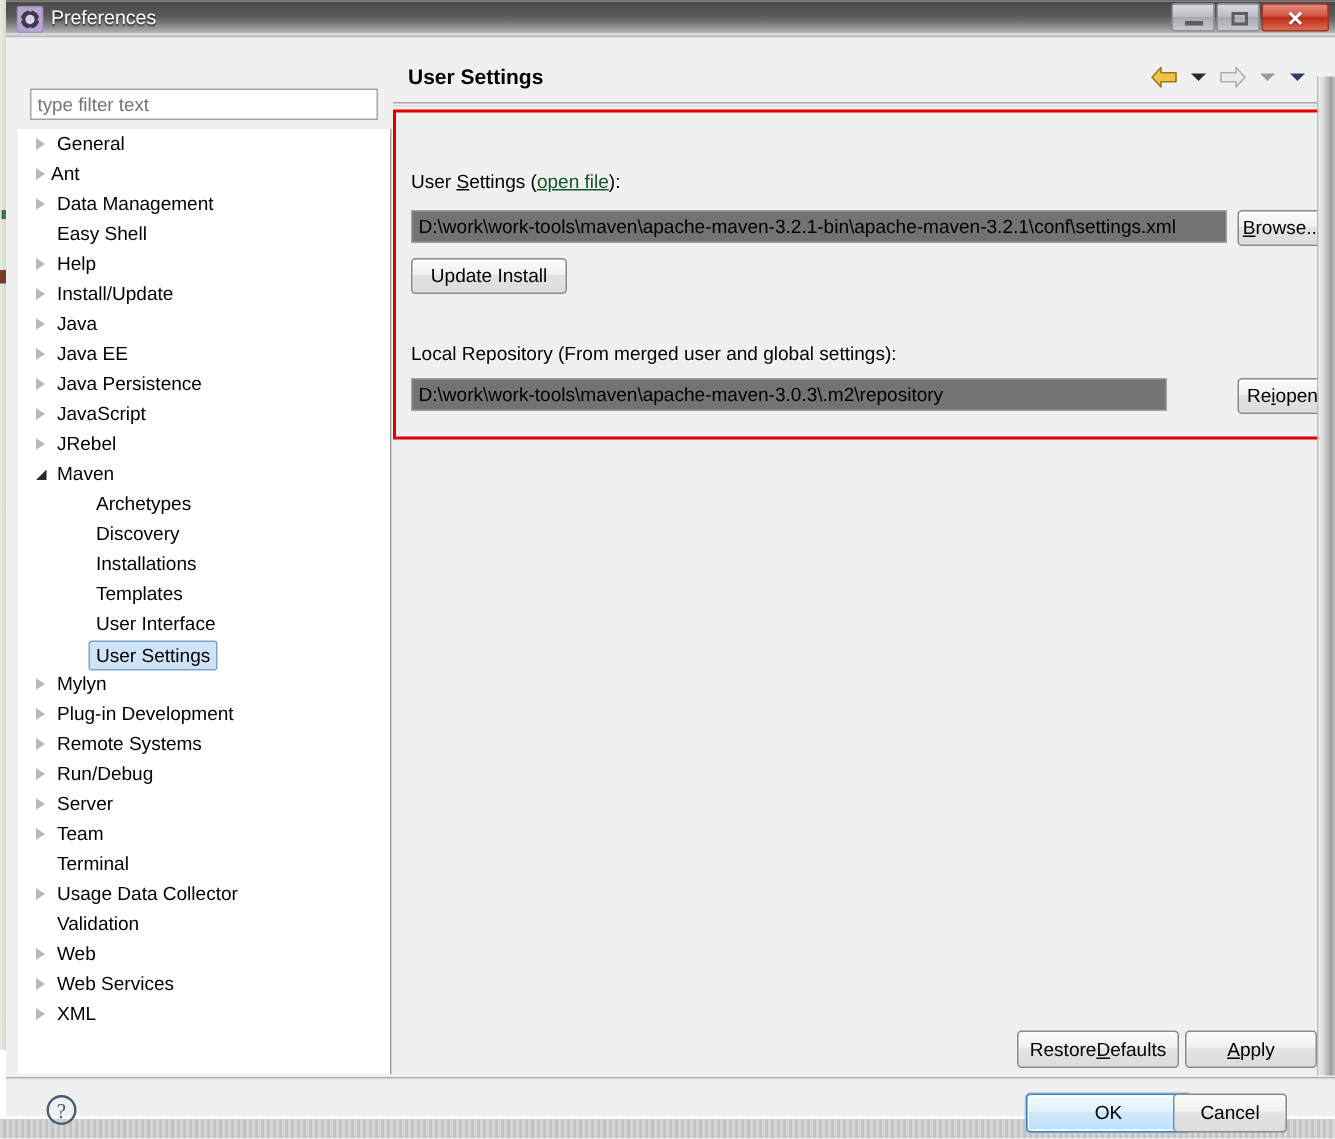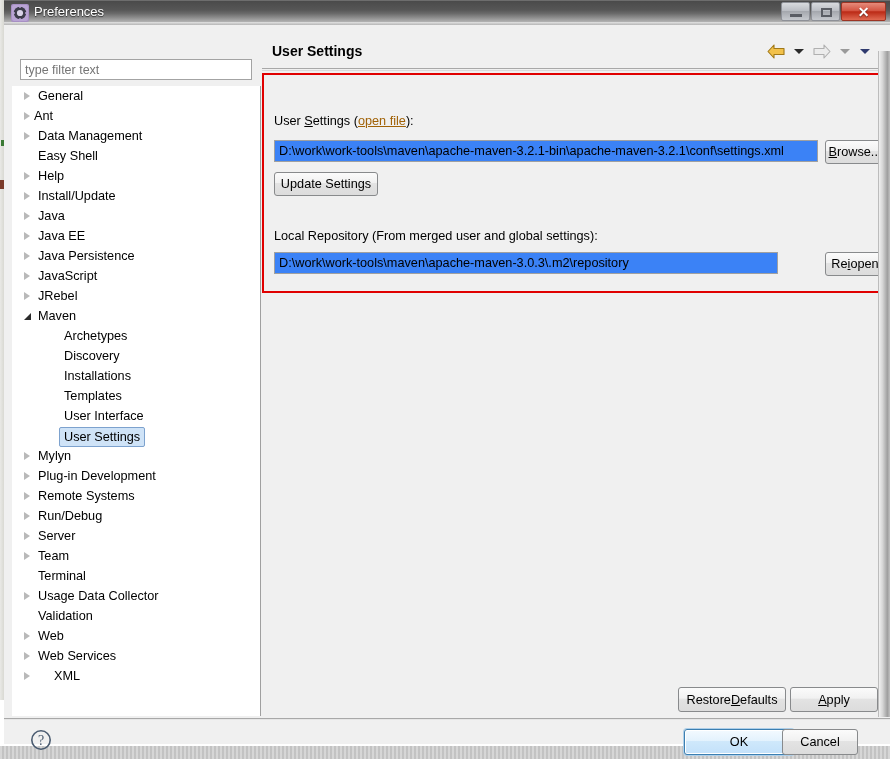--- a/index.html
+++ b/index.html
@@ -275,30 +275,30 @@
 
   
   .form-label {
     position: absolute;
     font-size: 12.7px;
     color: #000;
     white-space: nowrap;
   }
   .mn { text-decoration: underline; }
   .link {
-    color: #a16207;
+    color: #14532d;
     text-decoration: underline;
     cursor: pointer;
   }
   .path-input {
     position: absolute;
     height: 22px;
     box-sizing: border-box;
     border: 1px solid #a0a0a0;
-    background: #3b82f6;
+    background: #737373;
     font-family: "Liberation Sans", sans-serif;
     font-size: 12.7px;
     color: #000;
     padding: 0 4px;
     outline: none;
   }
   .btn {
     position: absolute;
     box-sizing: border-box;
     border: 1px solid #888a8c;
@@ -511,21 +511,21 @@
           <div class="tree-item">
             <div class="tw-outline" style="left: 12px;"></div>
             <span class="tree-label" style="left: 26px;">Web</span>
           </div>
           <div class="tree-item">
             <div class="tw-outline" style="left: 12px;"></div>
             <span class="tree-label" style="left: 26px;">Web Services</span>
           </div>
           <div class="tree-item">
             <div class="tw-outline" style="left: 12px;"></div>
-            <span class="tree-label" style="left: 26px; margin-left: 16px;">XML</span>
+            <span class="tree-label" style="left: 26px;">XML</span>
           </div>
         </div>
     </div>
 
     <div id="right-pane">
 
       <div id="page-title">User Settings</div>
       <div id="title-rule"></div>
       <div id="title-rule2"></div>
 
@@ -557,21 +557,21 @@
           <span>User </span><span class="mn">S</span><span>ettings (</span><span class="link">open file</span><span>):</span>
         </div>
 
         <input class="path-input" style="left: 12px; top: 109px; width: 544px;" type="text" value="D:\work\work-tools\maven\apache-maven-3.2.1-bin\apache-maven-3.2.1\conf\settings.xml">
 
         <div class="btn" style="left:563px; top:109px; width:60px; height:24px;">
           <span class="mn">B</span>
             <span>rowse...</span>
         </div>
 
-        <div class="btn" style="left:12px; top:141px; width:104px; height:24px;">Update Settings</div>
+        <div class="btn" style="left:12px; top:141px; width:104px; height:24px;">Update Install</div>
 
         <div class="form-label" style="left:12px; top:198px;">Local Repository (From merged user and global settings):</div>
 
         <input class="path-input" style="left: 12px; top: 221px; width: 504px;" type="text" value="D:\work\work-tools\maven\apache-maven-3.0.3\.m2\repository">
 
         <div class="btn" style="left:563px; top:221px; width:60px; height:24px;">
           <span>Re</span>
             <span class="mn">i</span>
             <span>open</span>
         </div>

